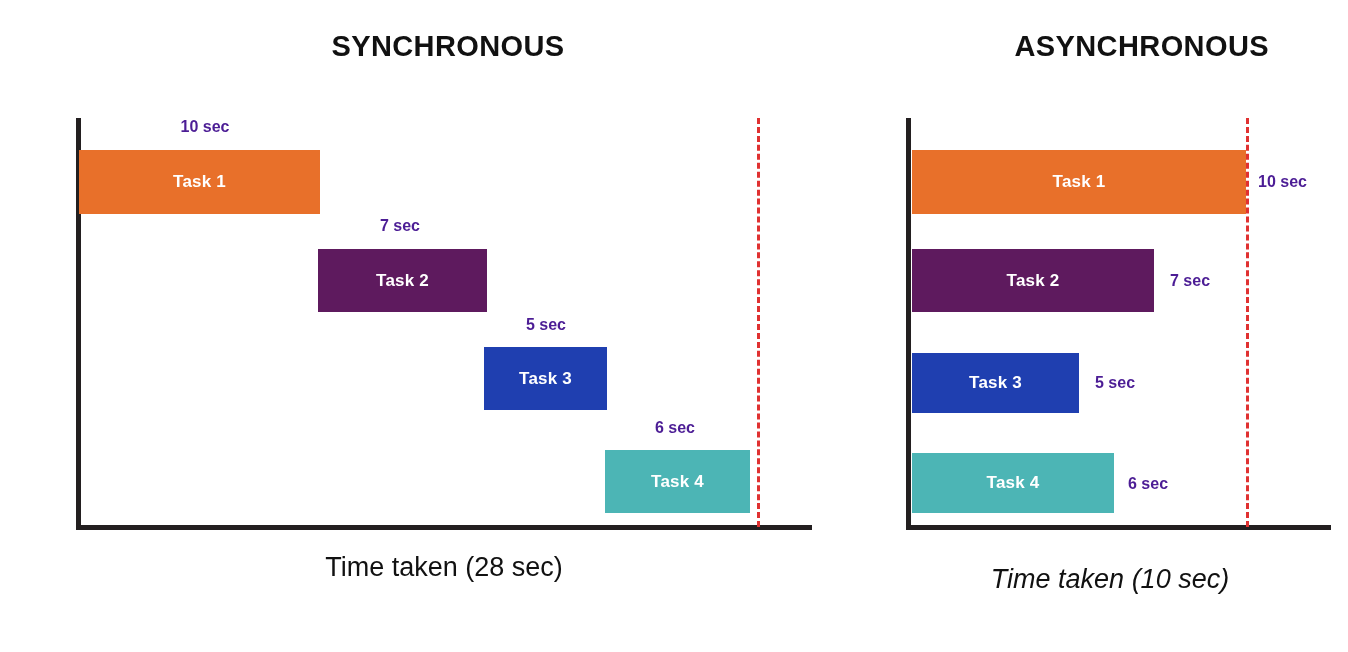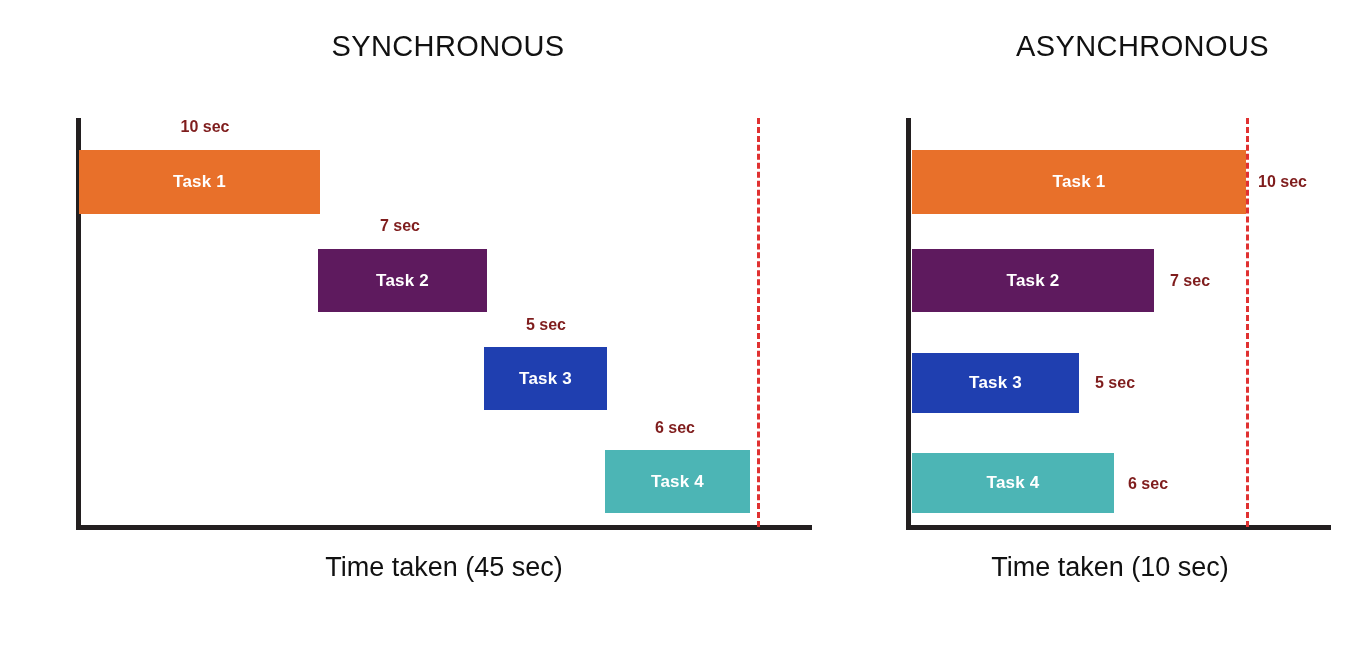--- a/index.html
+++ b/index.html
@@ -16,21 +16,21 @@
     width: 1348px;
     height: 652px;
     background: #ffffff;
     overflow: hidden;
   }
 
   
   .panel-title {
     position: absolute;
     font-size: 29px;
-    font-weight: 400;
+    font-weight: 700;
     letter-spacing: 0.4px;
     color: #111111;
     text-align: center;
     white-space: nowrap;
   }
 
   
   .axis-y {
     position: absolute;
     width: 5px;
@@ -61,21 +61,21 @@
     letter-spacing: 0.2px;
     white-space: nowrap;
     box-sizing: border-box;
   }
 
   
   .duration-label {
     position: absolute;
     font-size: 16px;
     font-weight: 600;
-    color: #7f1d1d;
+    color: #4c1d95;
     white-space: nowrap;
   }
   .duration-label.above {
     text-align: center;
   }
   .duration-label.side {
     text-align: left;
   }
 
   
@@ -107,21 +107,21 @@
 
     <div class="duration-label above" style="left:340px; top:217px; width:120px;">7 sec</div>
     <div class="bar" style="left:318px; top:249px; width:169px; height:63px; background:#5e1a5e;">Task 2</div>
 
     <div class="duration-label above" style="left:486px; top:316px; width:120px;">5 sec</div>
     <div class="bar" style="left:484px; top:347px; width:123px; height:63px; background:#1f3fb0;">Task 3</div>
 
     <div class="duration-label above" style="left:615px; top:419px; width:120px;">6 sec</div>
     <div class="bar" style="left:605px; top:450px; width:145px; height:63px; background:#4cb5b5;">Task 4</div>
 
-    <div class="caption" style="left:244px; top:552px; width:400px;">Time taken (45 sec)</div>
+    <div class="caption" style="left:244px; top:552px; width:400px;">Time taken (28 sec)</div>
   </div>
 
   <div>
 
     <div class="panel-title" style="left:969px; top:30px; width:300px;text-align:right;">ASYNCHRONOUS</div>
 
     <div class="axis-y" style="left:906px; top:118px; height:412px;"></div>
     <div class="axis-x" style="left:906px; top:525px; width:425px;"></div>
 
     <div class="deadline" style="left:1246px; top:118px; height:409px;"></div>
@@ -131,16 +131,16 @@
 
     <div class="bar" style="left:912px; top:249px; width:242px; height:63px; background:#5e1a5e;">Task 2</div>
     <div class="duration-label side" style="left:1170px; top:272px; width:90px;">7 sec</div>
 
     <div class="bar" style="left:912px; top:353px; width:167px; height:60px; background:#1f3fb0;">Task 3</div>
     <div class="duration-label side" style="left:1095px; top:374px; width:90px;">5 sec</div>
 
     <div class="bar" style="left:912px; top:453px; width:202px; height:60px; background:#4cb5b5;">Task 4</div>
     <div class="duration-label side" style="left:1128px; top:475px; width:90px;">6 sec</div>
 
-    <div class="caption" style="left:910px; top:552px; width:400px;">Time taken (10 sec)</div>
+    <div class="caption" style="left:910px; top:564px; width:400px;font-style:italic;">Time taken (10 sec)</div>
   </div>
 
 </div>
 
 </body></html>

